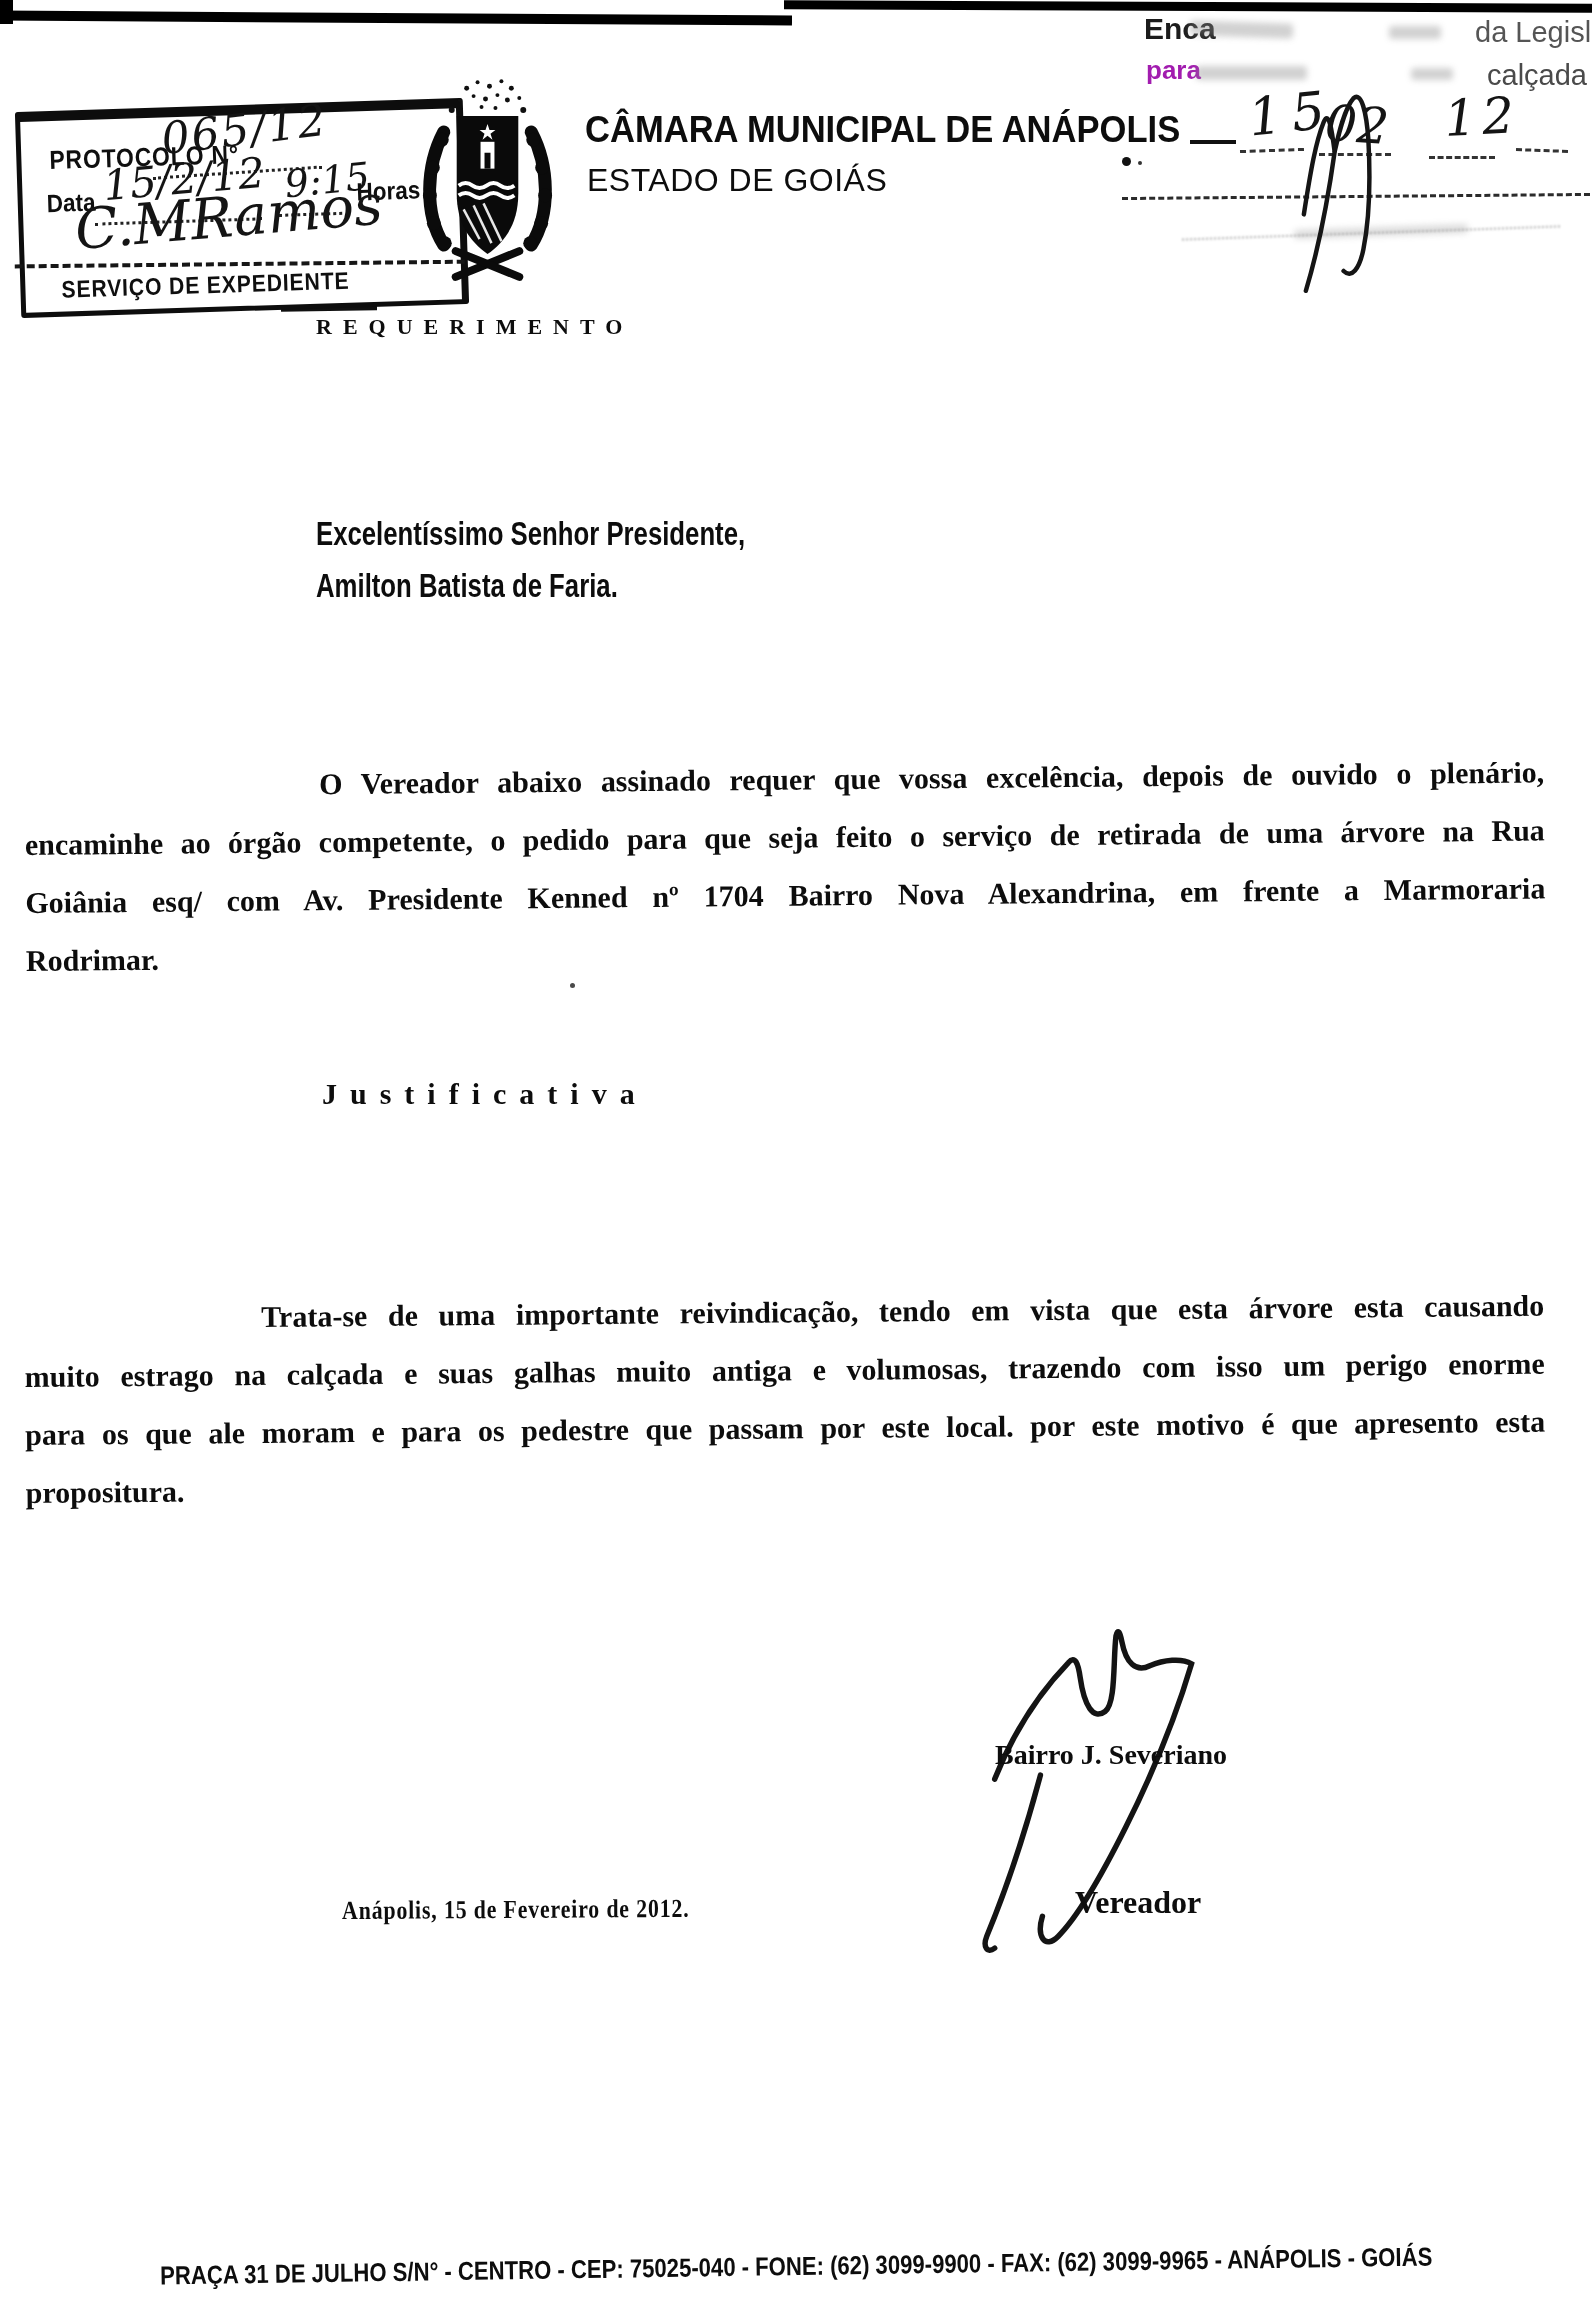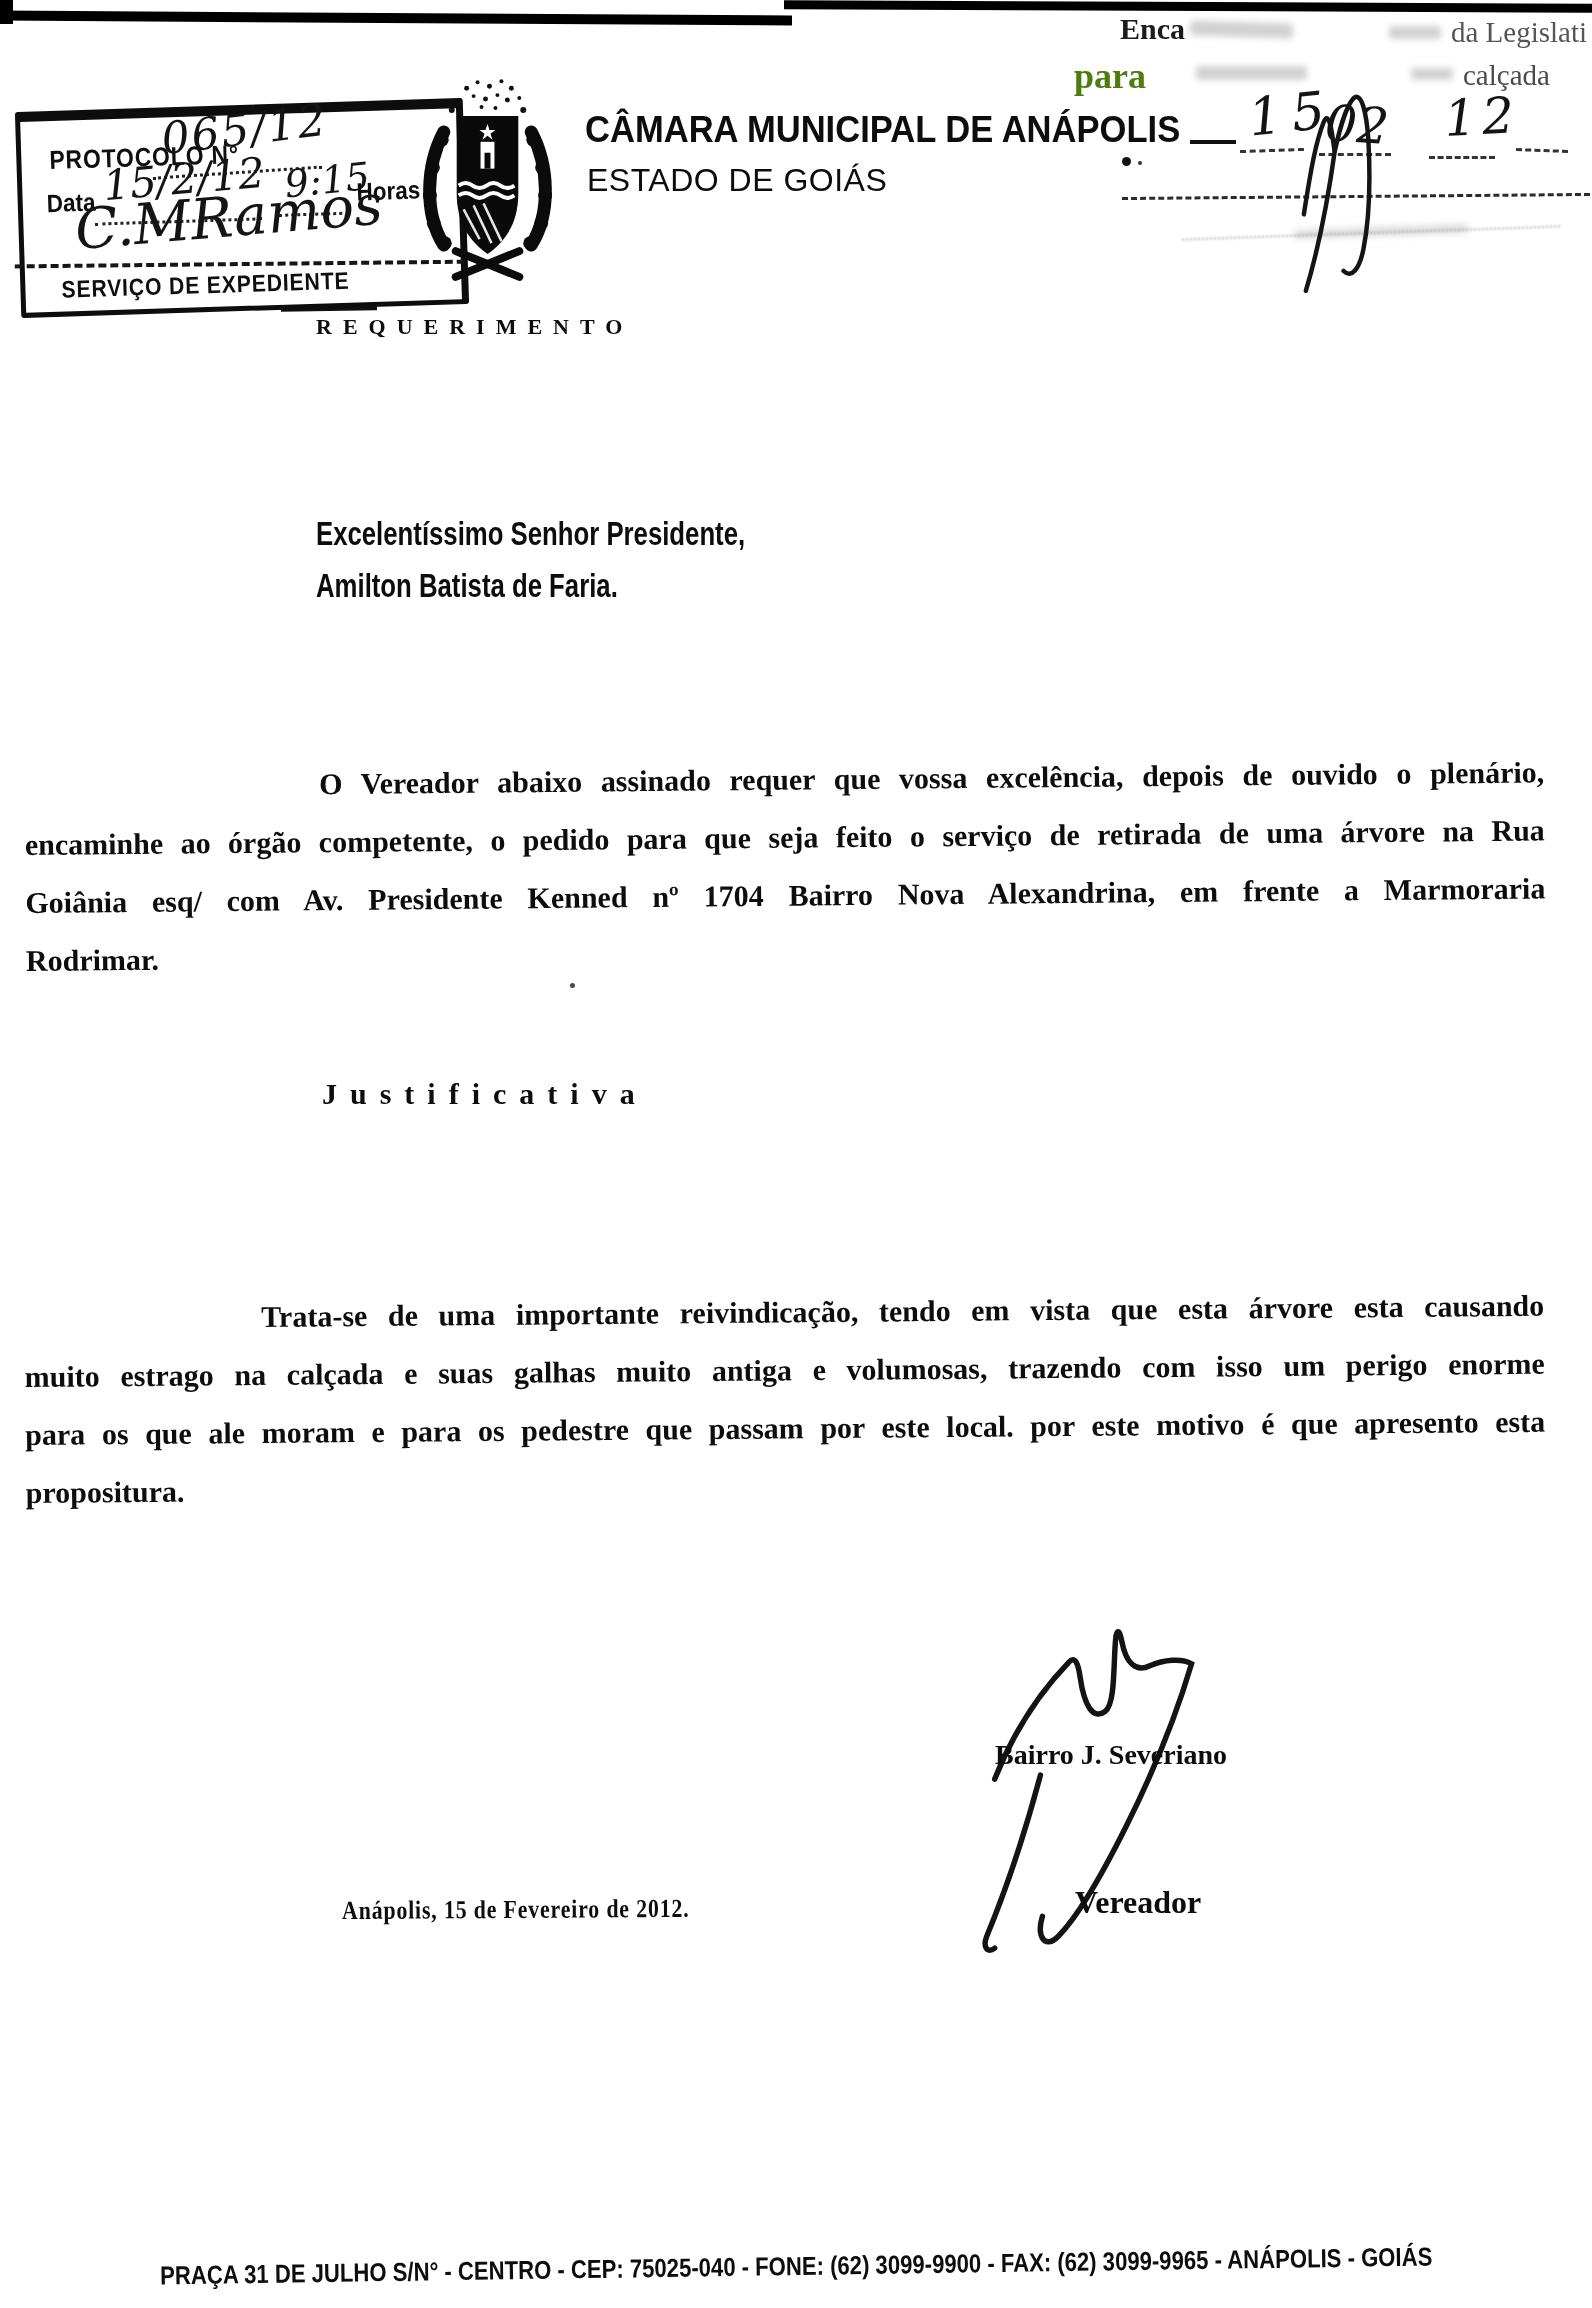--- a/index.html
+++ b/index.html
@@ -10,24 +10,24 @@
   
   .topline{background:#000;}
   #topline-right{left:784px;top:2px;width:812px;height:9px;transform:rotate(.25deg);}
   #topline-left{left:-6px;top:13px;width:798px;height:10px;transform:rotate(.35deg);}
   #corner-blob{left:0;top:0;width:13px;height:24px;background:#000;}
   .speck{background:#4a4a4a;border-radius:50%;}
   #speck1{left:570px;top:983px;width:5px;height:5px;}
   #title-dash{left:281px;top:306px;width:96px;height:5px;background:#101010;transform:rotate(-1deg);}
 
   
-  .rstamp{font-family:Liberation Serif, serif;font-weight:600;white-space:nowrap;}
+  .rstamp{font-family:Liberation Sans, sans-serif;font-weight:600;white-space:nowrap;margin-left:24px;}
   #rs-l1-start{left:1120px;top:12px;font-size:30px;color:#1c1c1c;}
   #rs-l1-end{left:1451px;top:16px;font-size:29px;font-weight:400;color:#555;filter:blur(0.6px);}
-  #rs-l2-start{left:1074px;top:55px;font-size:36px;color:#4d7c0f;}
+  #rs-l2-start{left:1122px;top:55px;font-size:26px;color:#a21caf;}
   #rs-l2-end{left:1463px;top:59px;font-size:29px;font-weight:400;color:#4a4a4a;filter:blur(0.5px);}
   .smudge{background:#8d8d8d;opacity:.4;filter:blur(3px);border-radius:4px;}
   #sm1{left:1190px;top:22px;width:103px;height:15px;transform:rotate(2deg);}
   #sm2{left:1389px;top:26px;width:52px;height:13px;}
   #sm3{left:1196px;top:66px;width:111px;height:14px;}
   #sm4{left:1411px;top:68px;width:42px;height:12px;}
   #sm5{left:1294px;top:227px;width:174px;height:9px;opacity:.3;transform:rotate(-2deg);}
 
   
   #stamp-box{left:18px;top:105px;width:436px;height:191px;border:5px solid #0d0d0d;

